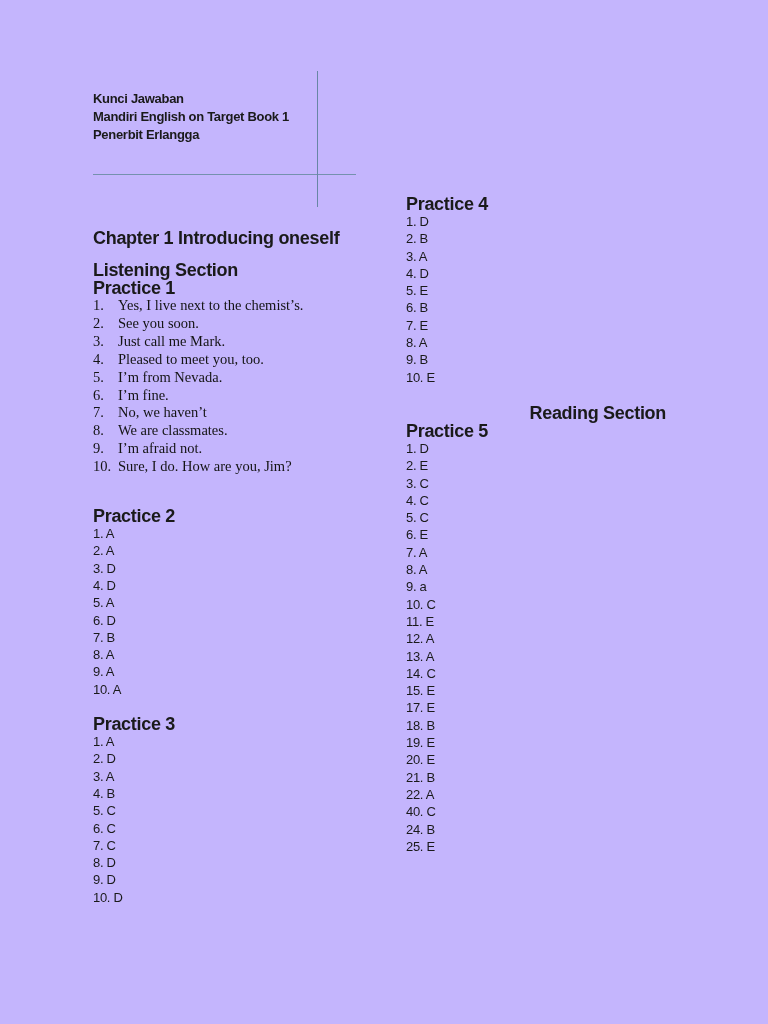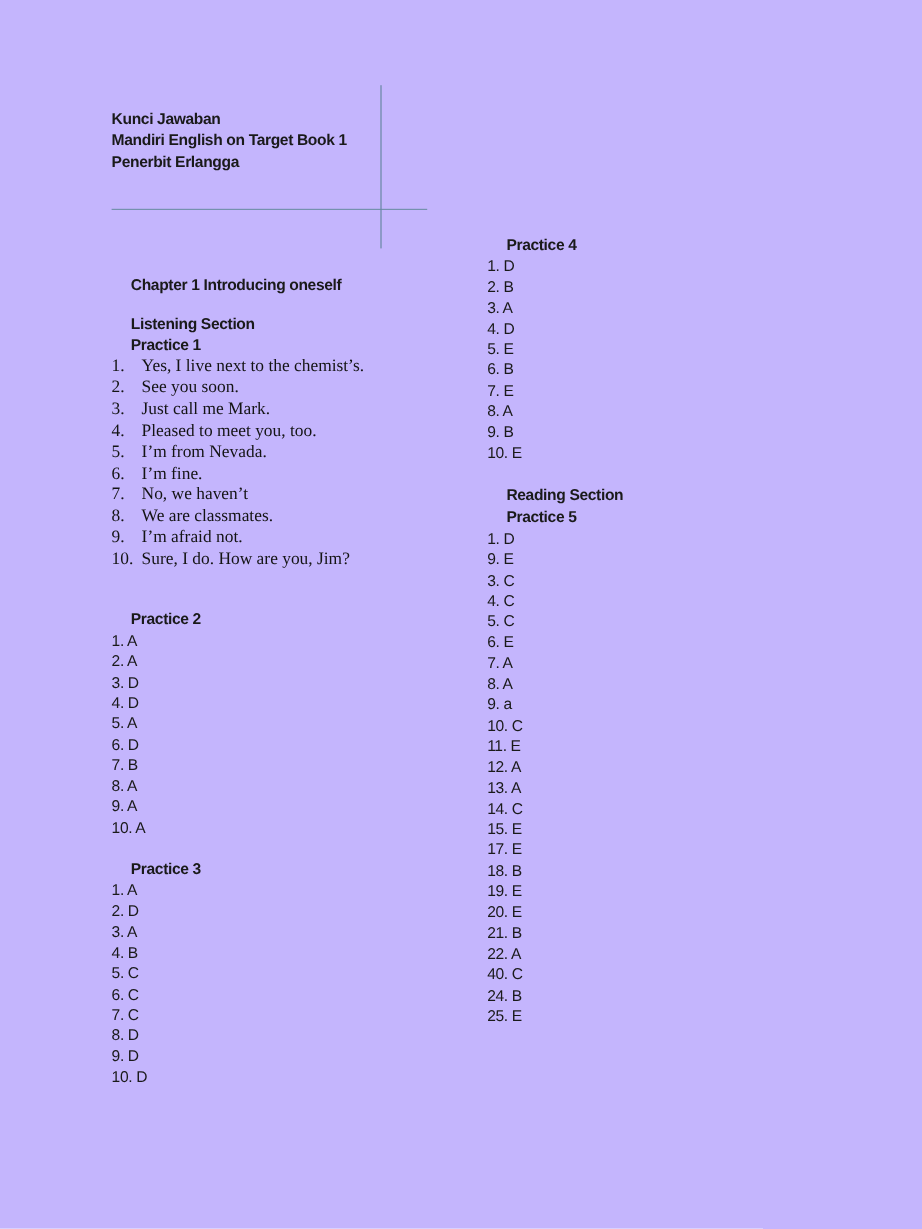--- a/index.html
+++ b/index.html
@@ -50,31 +50,30 @@
 
   
   .col {
     position: absolute;
     letter-spacing: -0.3px;
   }
   .col-left  { left: 93px;  top: 229px; width: 300px; }
   .col-right { left: 406px; top: 195px; width: 260px; }
 
   .heading {
-    font-size: 13px;
+    font-size: 18px;
     font-weight: bold;
     line-height: 18px;
     color: #1a1a1a;
     white-space: nowrap;
-    margin-left: 16px;
   }
   .h-listening { margin-top: 14px; }
   .h-practice2 { margin-top: 31px; }
   .h-practice3 { margin-top: 17px; }
-  .h-reading   { margin-top: 18px; }
+  .h-reading   { margin-top: 18px; text-align: right; }
 
   
   .numbered-list {
     margin: 0;
     padding: 0;
     list-style: none;
     font-family: "Liberation Serif", serif;
     font-size: 14.5px;
     line-height: 17.9px;
     letter-spacing: 0;
@@ -251,21 +250,21 @@
 
         <li>10. E</li>
       </ul>
 
     <div class="heading h-reading">Reading Section</div>
     <div class="heading">Practice 5</div>
     <ul class="answer-list">
 
         <li>1. D</li>
 
-        <li>9. E</li>
+        <li>2. E</li>
 
         <li>3. C</li>
 
         <li>4. C</li>
 
         <li>5. C</li>
 
         <li>6. E</li>
 
         <li>7. A</li>

